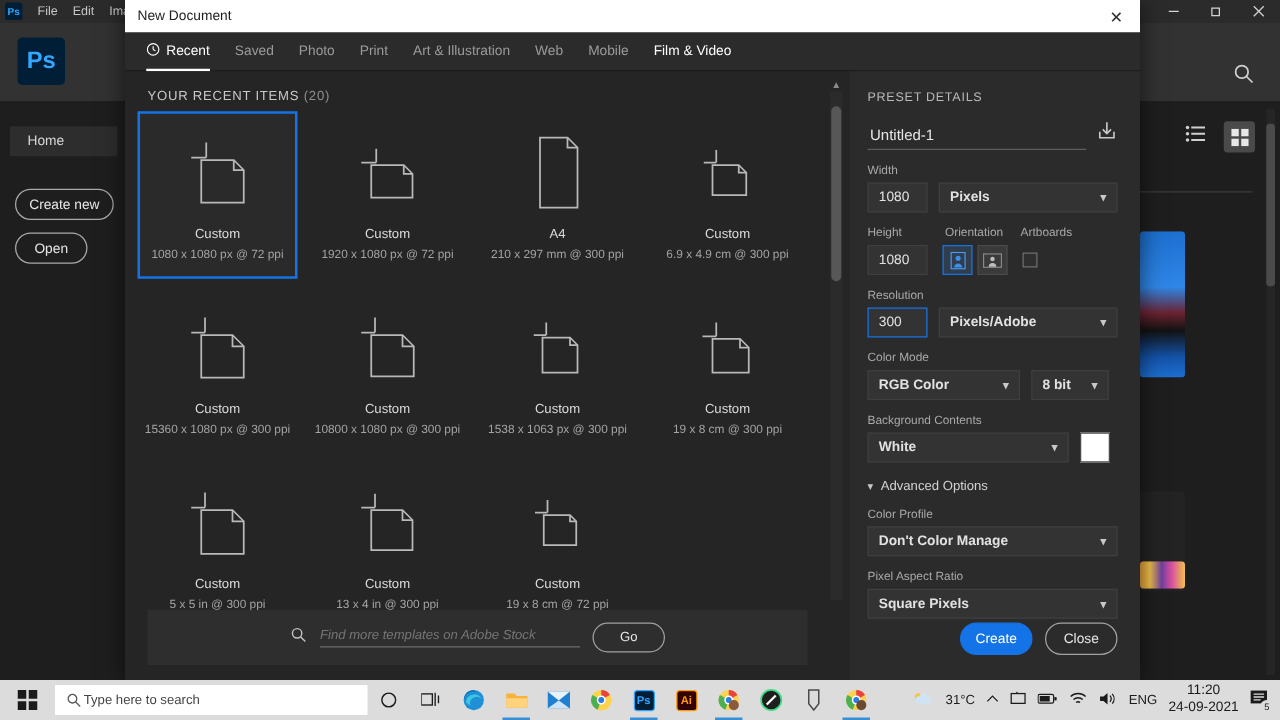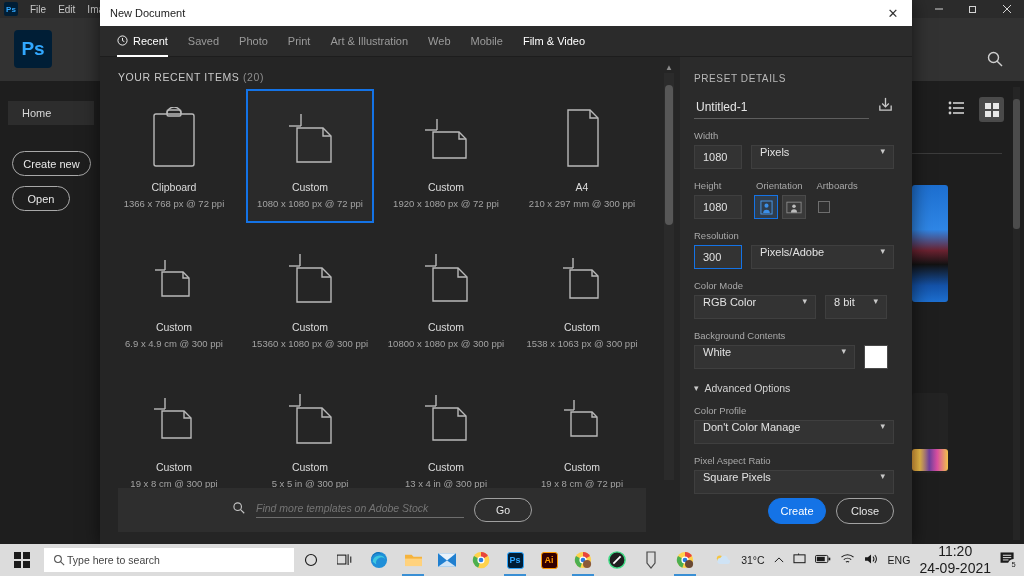--- a/index.html
+++ b/index.html
@@ -170,22 +170,22 @@
   }
   .lbl { font-size: 9.5px; color: #a9a9a9; margin-top: 11px; margin-bottom: 4px; }
   .fld {
     height: 24px; background: #333333; border: 1px solid #3f3f3f;
     color: #e2e2e2; font-size: 11px; padding: 0 8px; outline: none;
     font-family: "Liberation Sans", sans-serif;
   }
   .fld.focus { border-color: #1473e6; }
   .sel-fld {
     height: 24px; background: #333333; border: 1px solid #3f3f3f; color: #e2e2e2;
-    font-size: 11px; display: flex; align-items: flex-start; justify-content: space-between;
-    padding: 0 8px; cursor: pointer;
+    font-size: 11px; display: flex; align-items: center; justify-content: space-between;
+    padding: 0 8px; cursor: pointer; font-weight: bold;
   }
   .row2 { display: flex; gap: 9px; }
   .chev { color: #c9c9c9; font-size: 9px; }
   .orient-btn {
     width: 24px; height: 24px; border: 1px solid #4a4a4a; background: #3a3a3a;
     display: flex; align-items: center; justify-content: center; cursor: pointer;
   }
   .orient-btn.on { border-color: #1473e6; background: #2f3d4d; }
   .cb {
     width: 12px; height: 12px; border: 1px solid #6e6e6e; background: #2f2f2f;
@@ -210,21 +210,21 @@
   .tb-search {
     width: 250px; height: 24px; background: #ffffff; display: flex;
     align-items: center; gap: 2px; padding-left: 9px; font-size: 10.5px; color: #444;
   }
   .tb-ico { width: 34px; height: 32px; display: flex; align-items: center; justify-content: center; position: relative; }
   .tb-ico.act::after {
     content: ""; position: absolute; bottom: 0; left: 6px; right: 6px;
     height: 2px; background: #3a8fd4;
   }
   .tray { margin-left: auto; display: flex; align-items: center; gap: 9px; padding-right: 8px; color: #1b1b1b; font-size: 10.5px; }
-  .clock { display: flex; flex-direction: column; align-items: center; line-height: 1.25; font-size: 14px; }
+  .clock { display: flex; flex-direction: column; align-items: center; line-height: 1.25; font-size: 11px; }
 </style>
 </head>
 <body>
 
 <div id="screen">
 
   <div class="ps-app">
 
     <div class="ps-menubar">
       <span class="ps-logo-sm">Ps</span>
@@ -344,31 +344,20 @@
     <div class="dlg-main">
 
       <div class="grid-pane">
         <div class="recent-hdr">
           <span>YOUR RECENT ITEMS</span>
           <span class="cnt">(20)</span>
         </div>
 
         <div class="tgrid">
 
-          <div class="tile">
-            <div class="art">
-              <svg width="54" height="62" viewBox="0 0 54 62">
-                <rect x="7" y="7" width="40" height="52" rx="2" fill="none" stroke="#b9b9b9" stroke-width="1.4"></rect>
-                <path d="M20 7 a7 7 0 0 1 14 0" fill="none" stroke="#b9b9b9" stroke-width="1.4"></path>
-                <rect x="20" y="3" width="14" height="6" rx="1.5" fill="none" stroke="#b9b9b9" stroke-width="1.4"></rect>
-              </svg>
-            </div>
-            <div class="nm">Clipboard</div>
-            <div class="dm">1366 x 768 px @ 72 ppi</div>
-          </div>
 
           <div class="tile sel">
             <div class="art">
               <svg width="62" height="64" viewBox="0 0 62 64">
                 <line x1="10" y1="20" x2="22" y2="20" stroke="#b9b9b9" stroke-width="1.4"></line>
                 <line x1="22" y1="8" x2="22" y2="20" stroke="#b9b9b9" stroke-width="1.4"></line>
                 <path d="M18 22 H44 L52 30 V56 H18 Z" fill="none" stroke="#b9b9b9" stroke-width="1.4"></path>
                 <path d="M44 22 V30 H52" fill="none" stroke="#b9b9b9" stroke-width="1.4"></path>
               </svg>
             </div>

